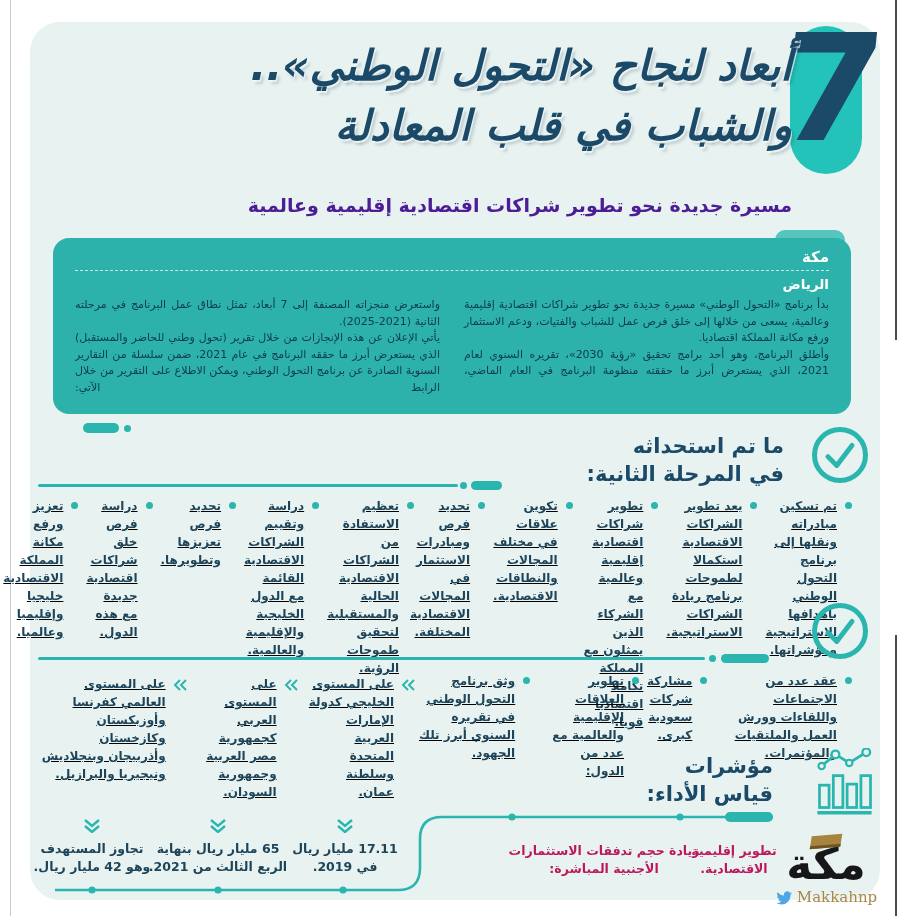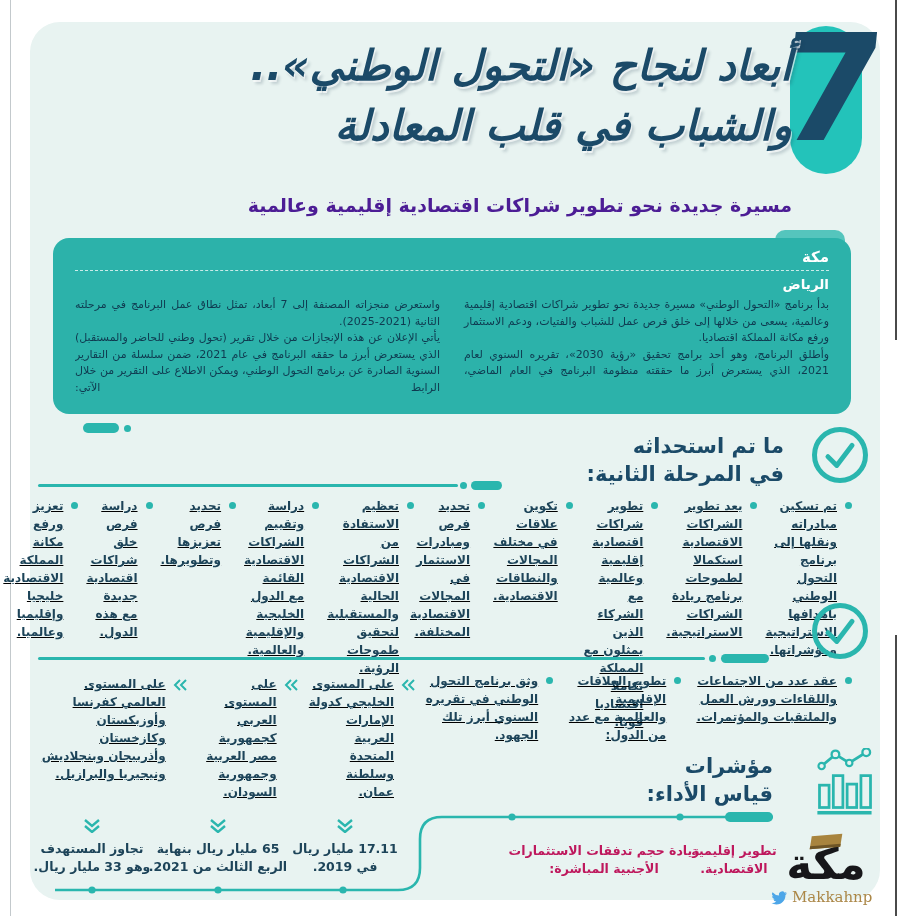--- a/index.html
+++ b/index.html
@@ -87,21 +87,21 @@
   .milestone{position:absolute;text-align:center;}
   .milestone .m-text{font-size:12.5px;font-weight:bold;color:#1d4459;line-height:1.45;margin-top:3px;}
   .milestone-1{left:252px;top:796px;width:126px;}
   .milestone-2{left:112px;top:796px;width:152px;}
   .milestone-3{left:2px;top:796px;width:120px;}
 
   
   .logo{position:absolute;left:740px;top:820px;width:112px;text-align:center;}
   .logo-ar{position:relative;font-size:44px;font-weight:bold;color:#17171a;line-height:1;display:inline-block;}
   .logo-kaaba{position:absolute;top:-7px;left:50%;transform:translateX(-50%) skewX(-14deg) rotate(-5deg);width:30px;height:13px;background:#a8843e;border-bottom:3px solid #6e5526;}
-  .logo-handle{margin-top:2px;color:#ab8747;font-family:"DejaVu Serif","Liberation Serif",serif;font-size:15px;display:flex;align-items:center;justify-content:flex-start;gap:5px;direction:ltr;}
+  .logo-handle{margin-top:2px;color:#ab8747;font-family:"DejaVu Serif","Liberation Serif",serif;font-size:15px;display:flex;align-items:center;justify-content:center;gap:5px;direction:ltr;}
 </style>
 </head>
 <body>
 
 <div class="rule-left"></div>
 <div class="rule-right-a"></div>
 <div class="rule-right-b"></div>
 
 <div class="panel">
 
@@ -191,20 +191,24 @@
     </svg>
   </div>
   <div class="sec-line" style="left:8px;top:635px;width:667px;"></div>
   <div class="sec-dot" style="left:679px;top:633px;"></div>
   <div class="sec-pill" style="left:691px;top:632px;width:48px;"></div>
 
   <div class="blist" style="left:380px;top:650px;width:442px;">
     <div class="bitem">
         <span class="dot"></span>
         <span class="btext">عقد عدد من الاجتماعات واللقاءات وورش العمل والملتقيات والمؤتمرات.</span>
+      </div>
+    <div class="bitem">
+        <span class="dot"></span>
+        <span class="btext">مشاركة شركات سعودية كبرى.</span>
       </div>
     <div class="bitem">
         <span class="dot"></span>
         <span class="btext">تطوير العلاقات الإقليمية والعالمية مع عدد من الدول:</span>
       </div>
     <div class="bitem">
         <span class="dot"></span>
         <span class="btext">وثق برنامج التحول الوطني في تقريره السنوي أبرز تلك الجهود.</span>
       </div>
   </div>
@@ -276,21 +280,21 @@
         <polyline points="3,2 10,8 17,2" fill="none" stroke="#2ab6ae" stroke-width="2.4"></polyline>
         <polyline points="3,8 10,14 17,8" fill="none" stroke="#2ab6ae" stroke-width="2.4"></polyline>
       </svg>
     <div class="m-text">65 مليار ريال بنهاية الربع الثالث من 2021.</div>
   </div>
   <div class="milestone milestone-3">
     <svg width="20" height="15" viewBox="0 0 20 15">
         <polyline points="3,2 10,8 17,2" fill="none" stroke="#2ab6ae" stroke-width="2.4"></polyline>
         <polyline points="3,8 10,14 17,8" fill="none" stroke="#2ab6ae" stroke-width="2.4"></polyline>
       </svg>
-    <div class="m-text">تجاوز المستهدف وهو 33 مليار ريال.</div>
+    <div class="m-text">تجاوز المستهدف وهو 42 مليار ريال.</div>
   </div>
 
   <div class="logo">
     <div class="logo-ar">
       <span class="logo-kaaba"></span>
       <span>مكة</span>
     </div>
     <div class="logo-handle">
       <svg width="17" height="15" viewBox="0 0 24 20">
         <path fill="#4da6e8" d="M23.4 2.4c-.8.4-1.7.6-2.6.8A4.5 4.5 0 0 0 12.9 7.3 12.8 12.8 0 0 1 3.6 2.6a4.5 4.5 0 0 0 1.4 6 4.4 4.4 0 0 1-2-.6v.1a4.5 4.5 0 0 0 3.6 4.4 4.6 4.6 0 0 1-2 .1 4.5 4.5 0 0 0 4.2 3.1A9 9 0 0 1 2.1 17.8a12.7 12.7 0 0 0 6.9 2c8.3 0 12.8-6.9 12.8-12.8v-.6c.9-.6 1.6-1.4 2.2-2.3-.8.4-1.7.6-2.6.7z"></path>

